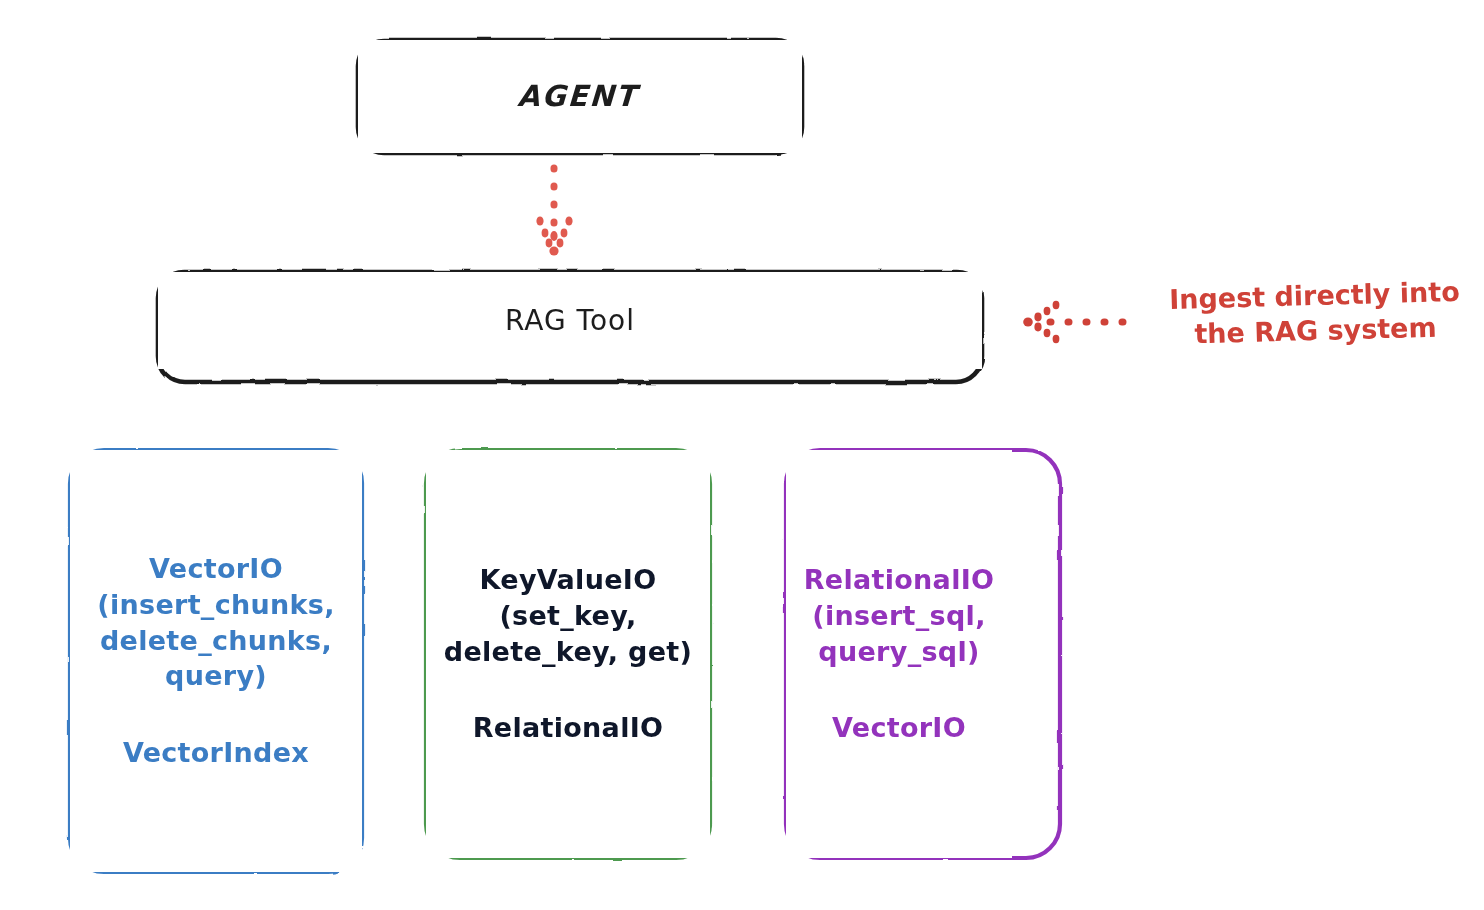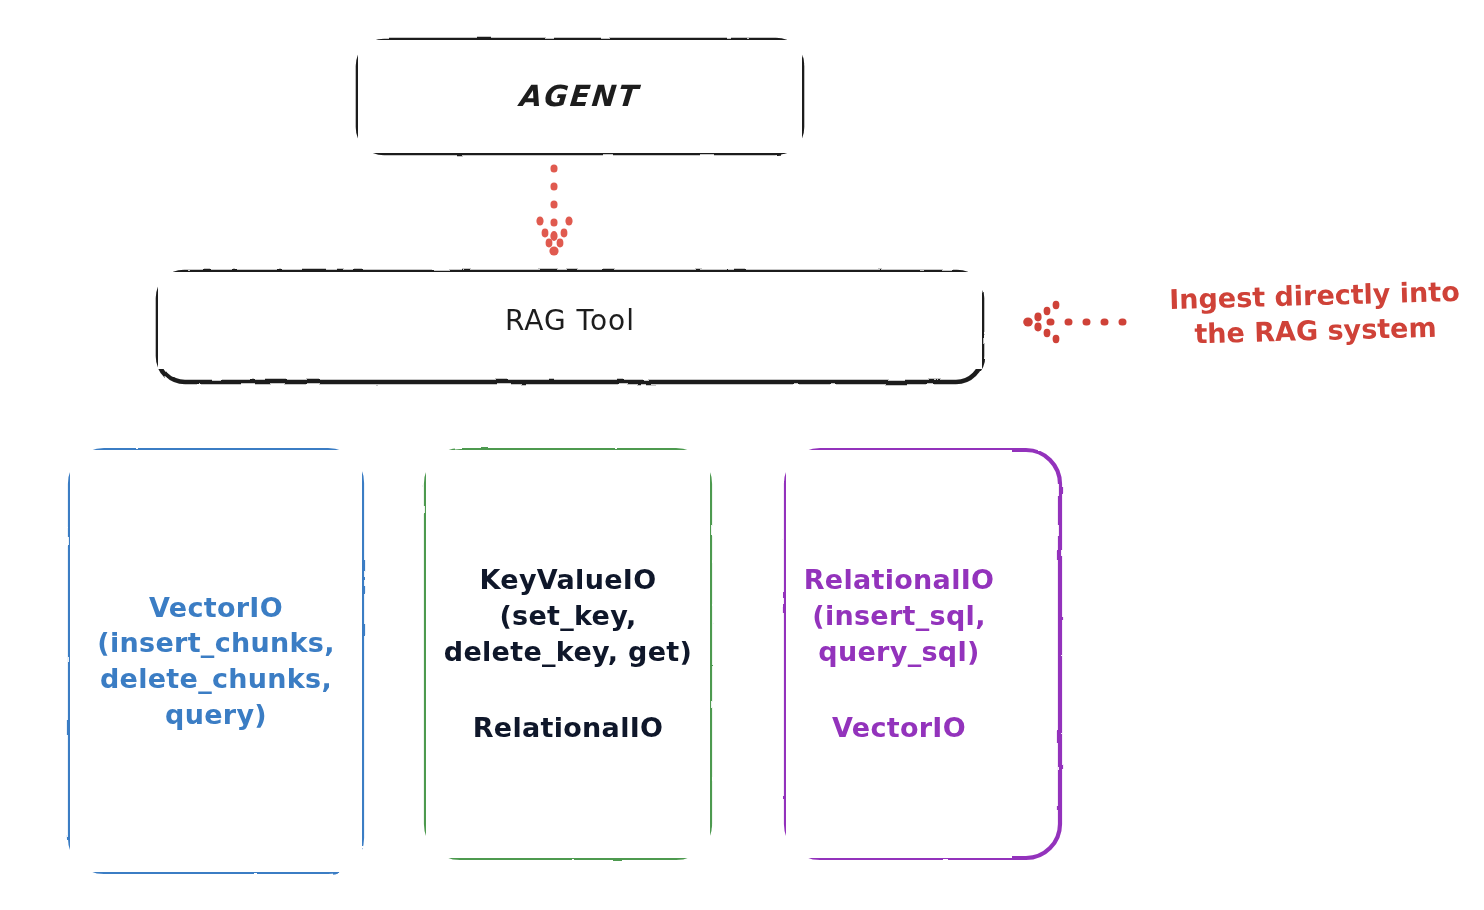--- a/index.html
+++ b/index.html
@@ -196,20 +196,21 @@
 
 <div class="node" id="rag-tool-node">
   <div class="node-label">RAG Tool</div>
 </div>
 
 <div class="node" id="vector-node">
   <div class="node-label provider-api vector-text">VectorIO
 (insert_chunks,
 delete_chunks,
 query)</div>
+  <div class="node-label provider-index vector-text">VectorIndex</div>
 </div>
 
 <div class="node" id="keyvalue-node">
   <div class="node-label provider-api keyvalue-text">KeyValueIO
 (set_key,
 delete_key, get)</div>
   <div class="node-label provider-index keyvalue-text">RelationalIO</div>
 </div>
 
 <div class="node" id="relational-node">

